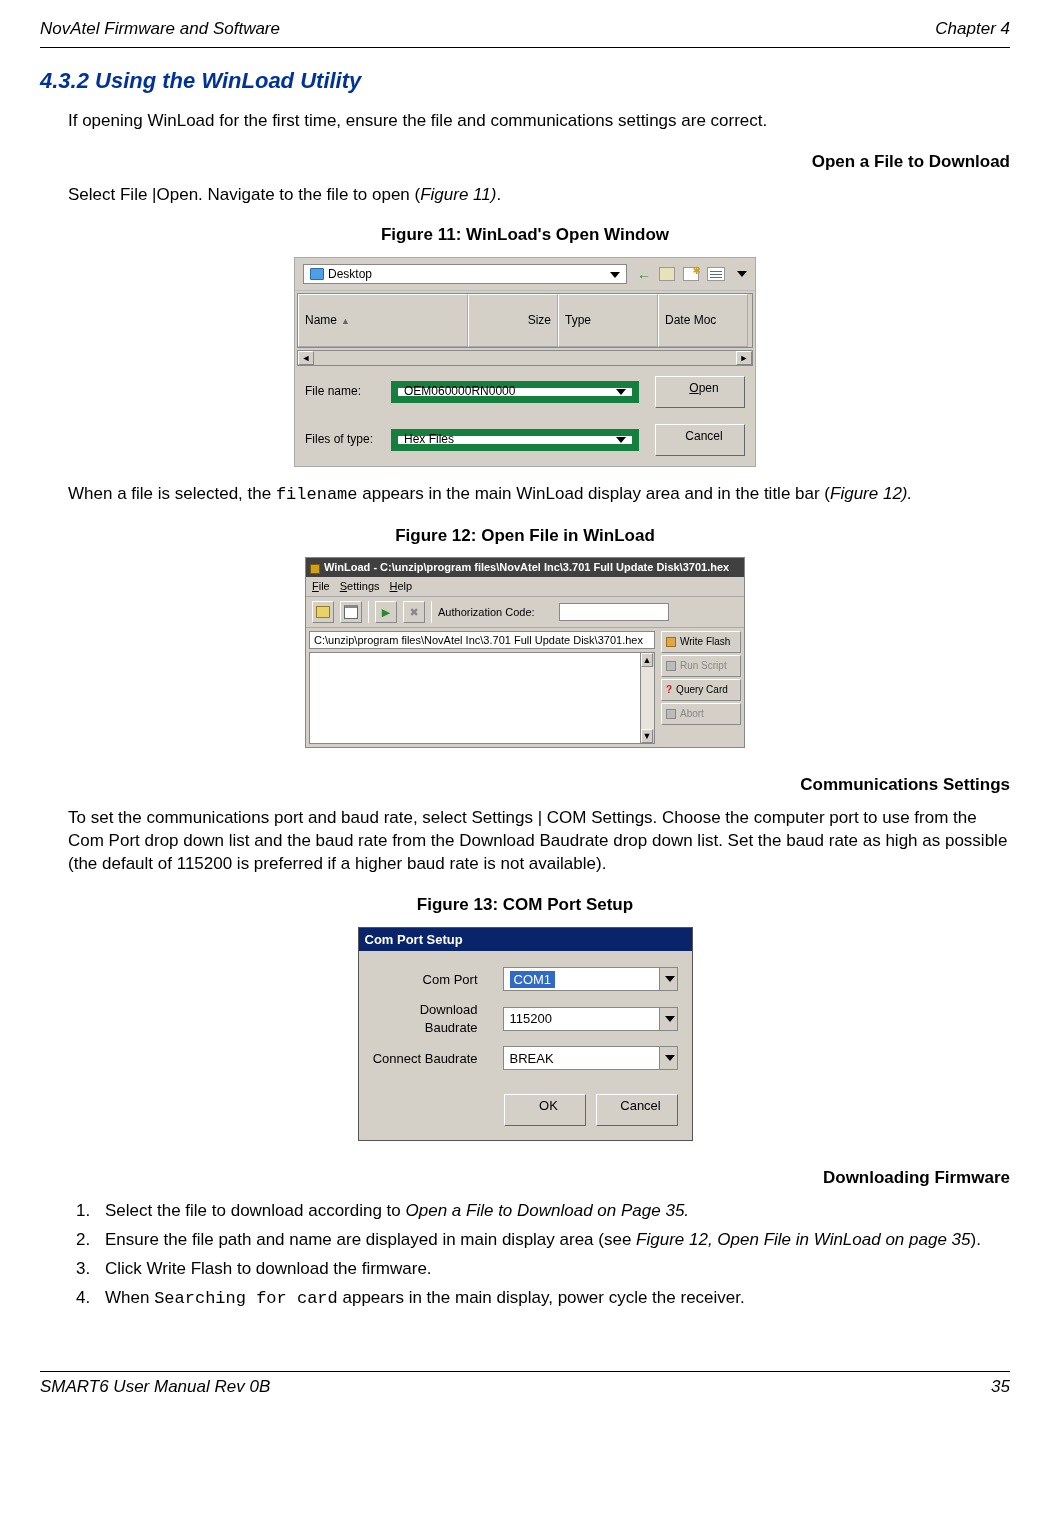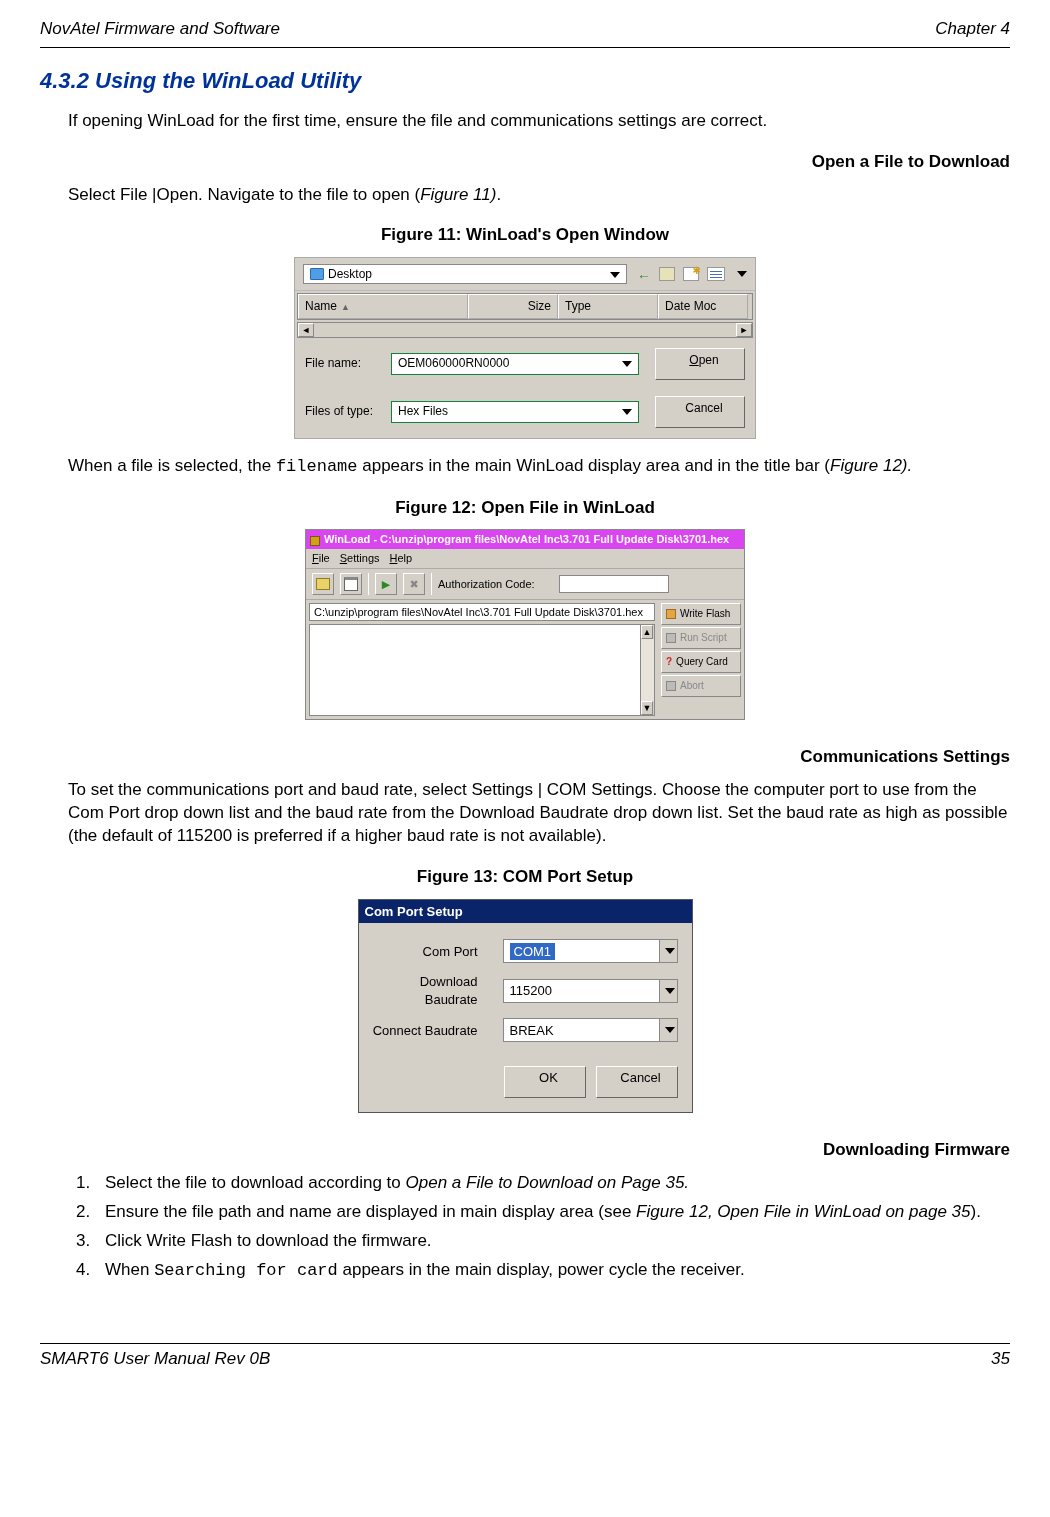--- a/index.html
+++ b/index.html
@@ -70,37 +70,37 @@
     .ni-arrow { color:#338a2a; font-size:14px; }
     .ni-up { width:16px; height:14px; background:#e8e2b8; border:1px solid #999; }
     .ni-new { width:16px; height:14px; background:#fff; border:1px solid #999; position:relative;}
     .ni-new::after{content:"✱"; position:absolute; top:-4px; right:-3px; color:#d4a017; font-size:10px;}
     .ni-menu { width:18px; height:14px; background:#fff; border:1px solid #999; display:flex; flex-direction:column; justify-content:space-around; padding:1px 2px;}
     .ni-menu span{height:1px; background:#4a6db3;}
     .fig11-grid {
       background:#fff; margin:2px; border:1px solid #888;
     }
     .fig11-header { display:grid; grid-template-columns: 170px 90px 100px 90px; background:#d4d0c8; font-weight:normal;}
-    .fig11-header > div { padding:3px 6px; border:1px solid #fff; border-right:1px solid #aaa; border-bottom:1px solid #aaa;}
+    .fig11-header > div { padding:17px 6px; border:1px solid #fff; border-right:1px solid #aaa; border-bottom:1px solid #aaa;}
     .sort-up { font-size:9px; color:#666; margin-left:4px;}
     .fig11-row { display:grid; grid-template-columns: 170px 90px 100px 90px; background:#fff;}
     .fig11-row > div { padding:3px 6px; }
     .file-icon{width:12px; height:12px; display:inline-block; background:#fff; border:1px solid #888; margin-right:4px; vertical-align:middle; position:relative;}
     .file-icon::before{content:""; position:absolute; top:2px; left:2px; width:6px; height:1px; background:#888; box-shadow:0 2px #888, 0 4px #888;}
     .sel-highlight{background:#316ac5; color:#fff; display:inline-block; padding:0 2px;}
     .fig11-scroll{background:#d4d0c8; margin:0 2px 2px 2px; height:16px; display:flex; justify-content:space-between; align-items:center; border:1px solid #888;}
     .scroll-btn{width:16px;height:14px;background:#d4d0c8;border:1px solid #fff; border-right-color:#888; border-bottom-color:#888; display:flex; align-items:center; justify-content:center; font-size:9px;}
     .fig11-bottom{padding:8px 10px 10px 10px; display:grid; grid-template-columns:70px 1fr 90px; gap:16px; align-items:center;}
-    .win-input{background:#fff; border:1px solid #15803d; height:22px; display:flex; align-items:center; justify-content:space-between; padding:0 6px;}
+    .win-input{background:#fff; border:7px solid #15803d; height:22px; display:flex; align-items:center; justify-content:space-between; padding:0 6px;}
     .win-btn{height:32px; background:#d4d0c8; border:1px solid #fff; border-right-color:#666; border-bottom-color:#666; text-align:center; line-height:22px;padding-left:8px;}
     .win-btn .ul{text-decoration:underline;}
 
     
     .fig12{width:440px; margin:0 auto; background:#d4d0c8; border:1px solid #888; font-size:11px;}
-    .fig12-title{background:#d946ef; color:#fff; padding:2px 4px; font-weight:bold; font-size:11px;}
+    .fig12-title{background:#404040; color:#fff; padding:2px 4px; font-weight:bold; font-size:11px;}
     .fig12-menu{padding:2px 6px; display:flex; gap:10px; border-bottom:1px solid #aaa;}
     .fig12-menu span .ul{text-decoration:underline;}
     .fig12-toolbar{padding:4px 6px; display:flex; align-items:center; gap:6px; border-bottom:1px solid #aaa;}
     .tb-btn{width:22px;height:22px;background:#d4d0c8;border:1px solid #fff;border-right-color:#888;border-bottom-color:#888; display:flex;align-items:center;justify-content:center;}
     .tb-open::before{content:""; width:12px; height:10px; background:#e8d26a; border:1px solid #9a7a20; display:block;}
     .tb-print::before{content:""; width:12px; height:10px; background:#fff; border:1px solid #666; border-top:3px solid #888; display:block;}
     .tb-play{color:#2a8a2a;}
     .tb-stop{color:#888;}
     .tb-divider{width:1px; height:22px; background:#aaa; border-left:1px solid #fff;}
     .auth-bx{display:inline-flex; align-items:center; gap:24px;}

